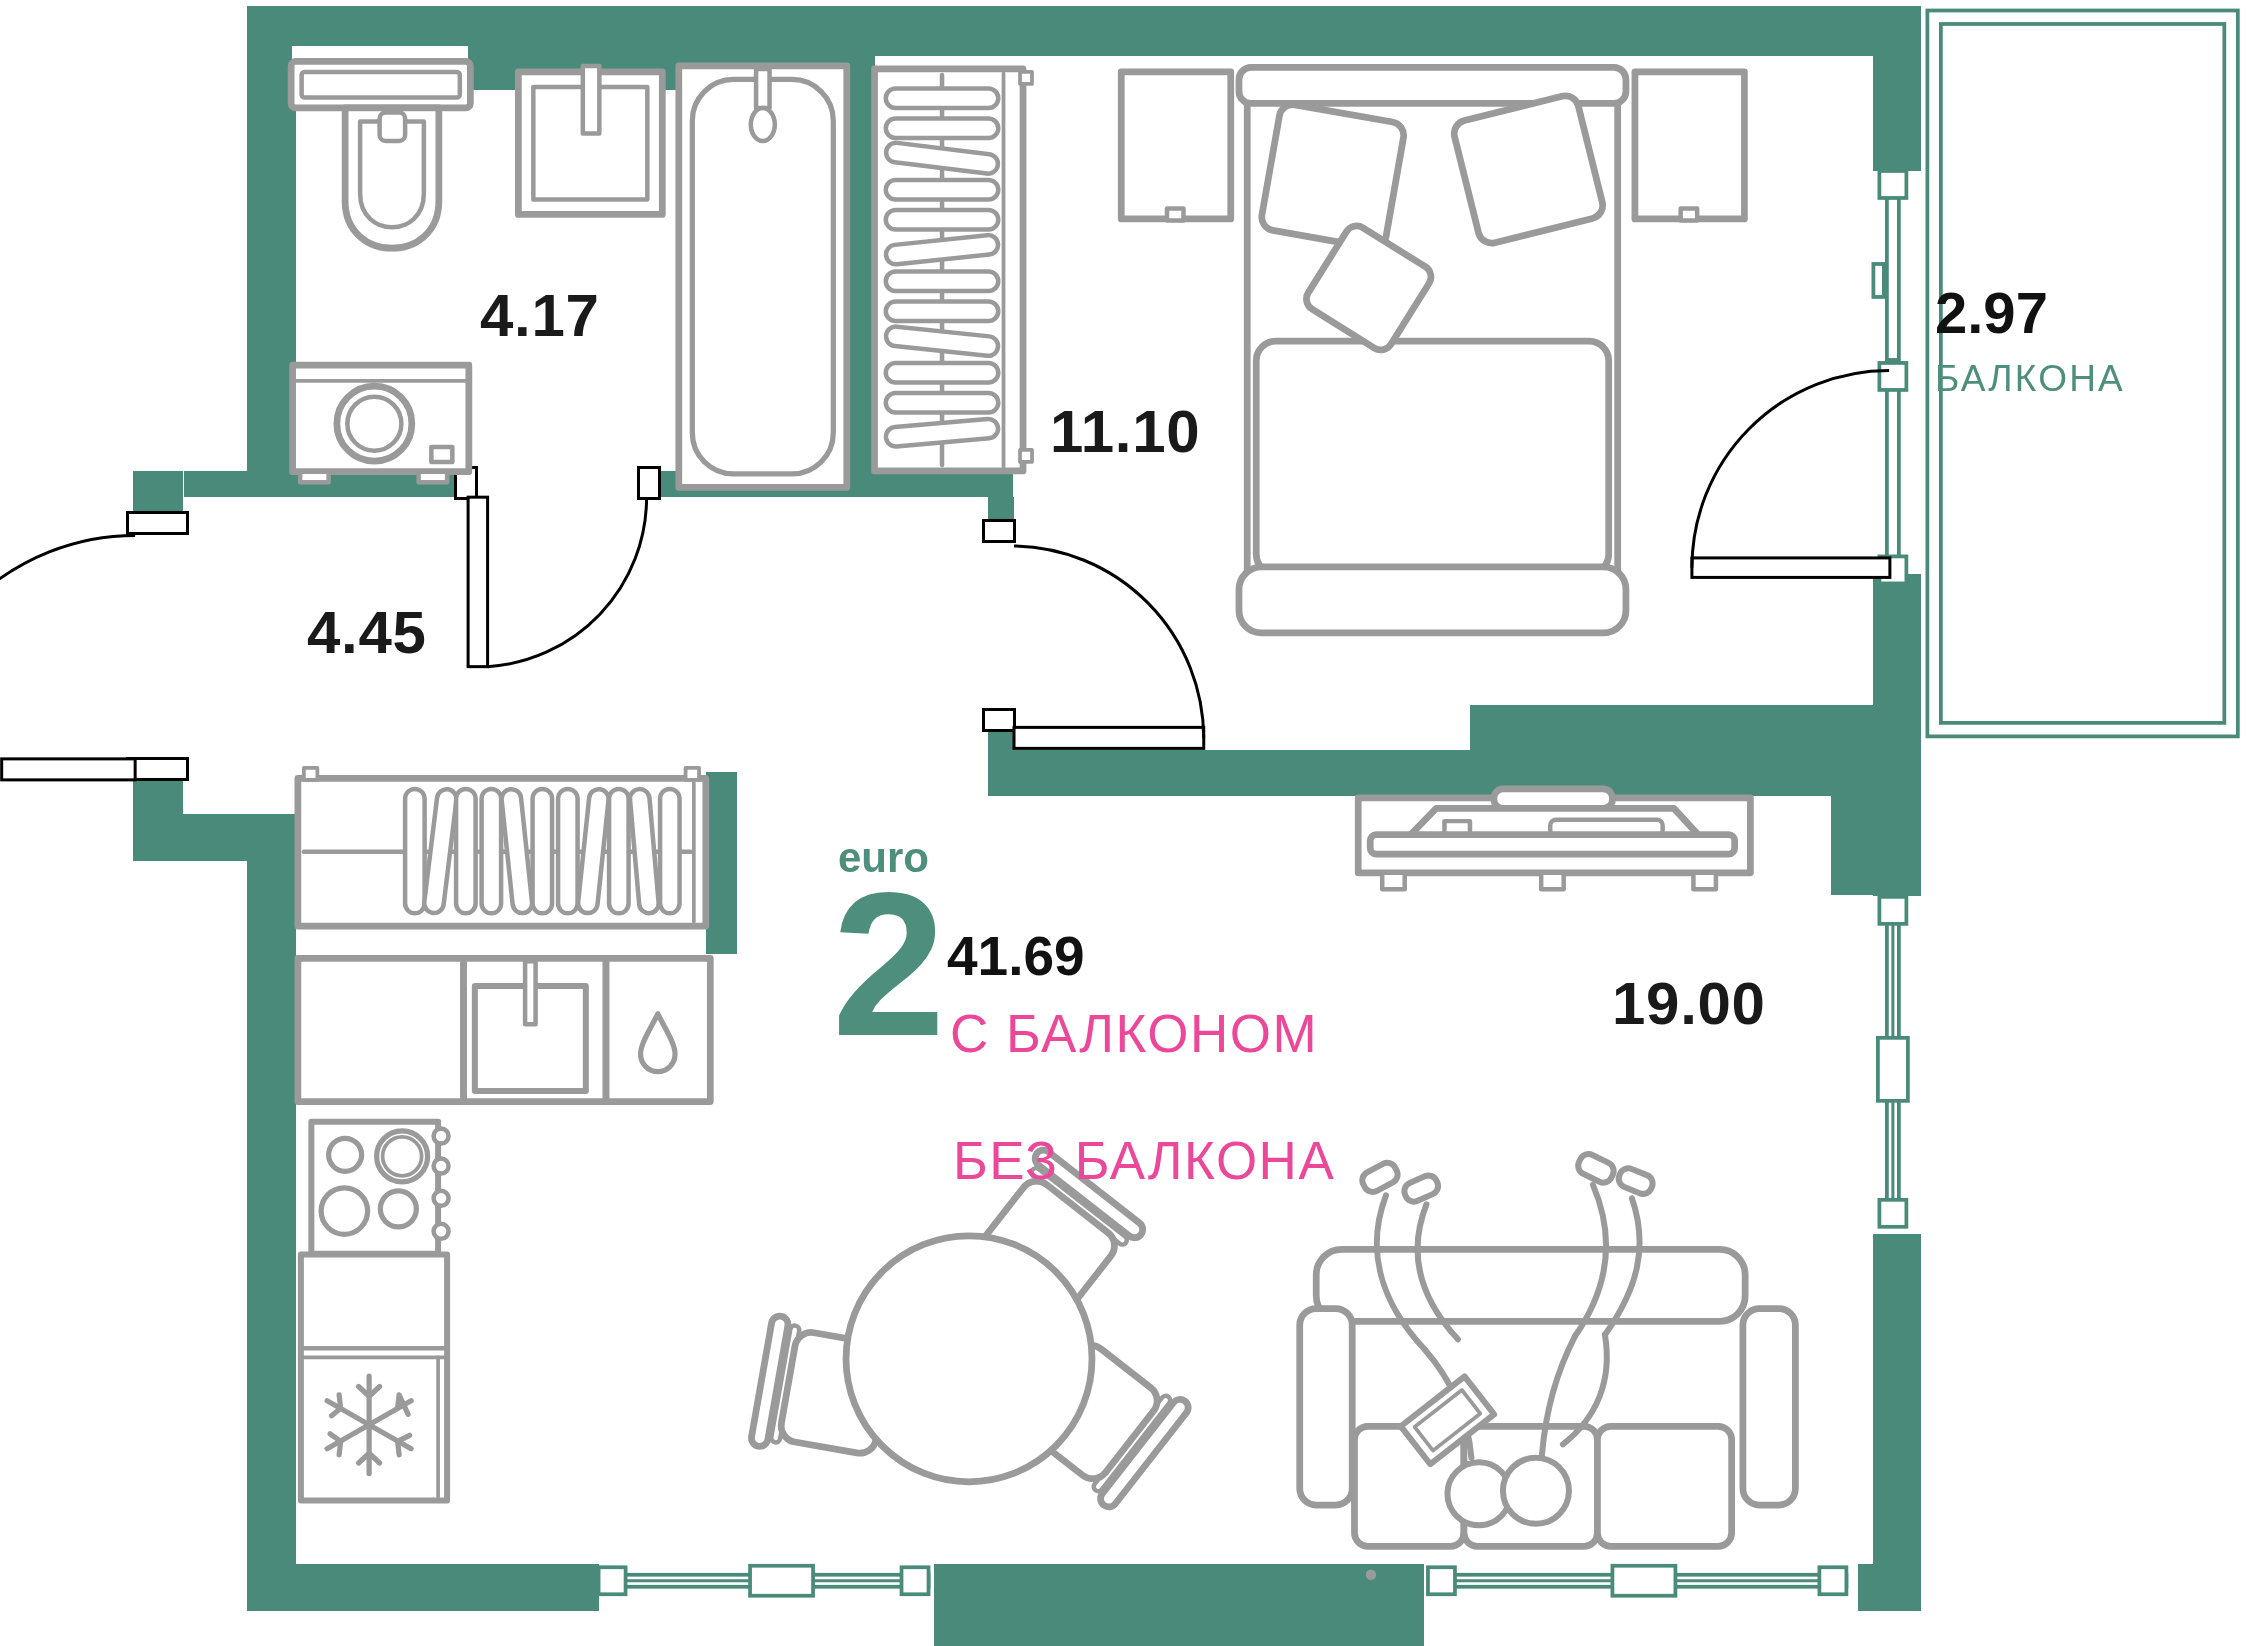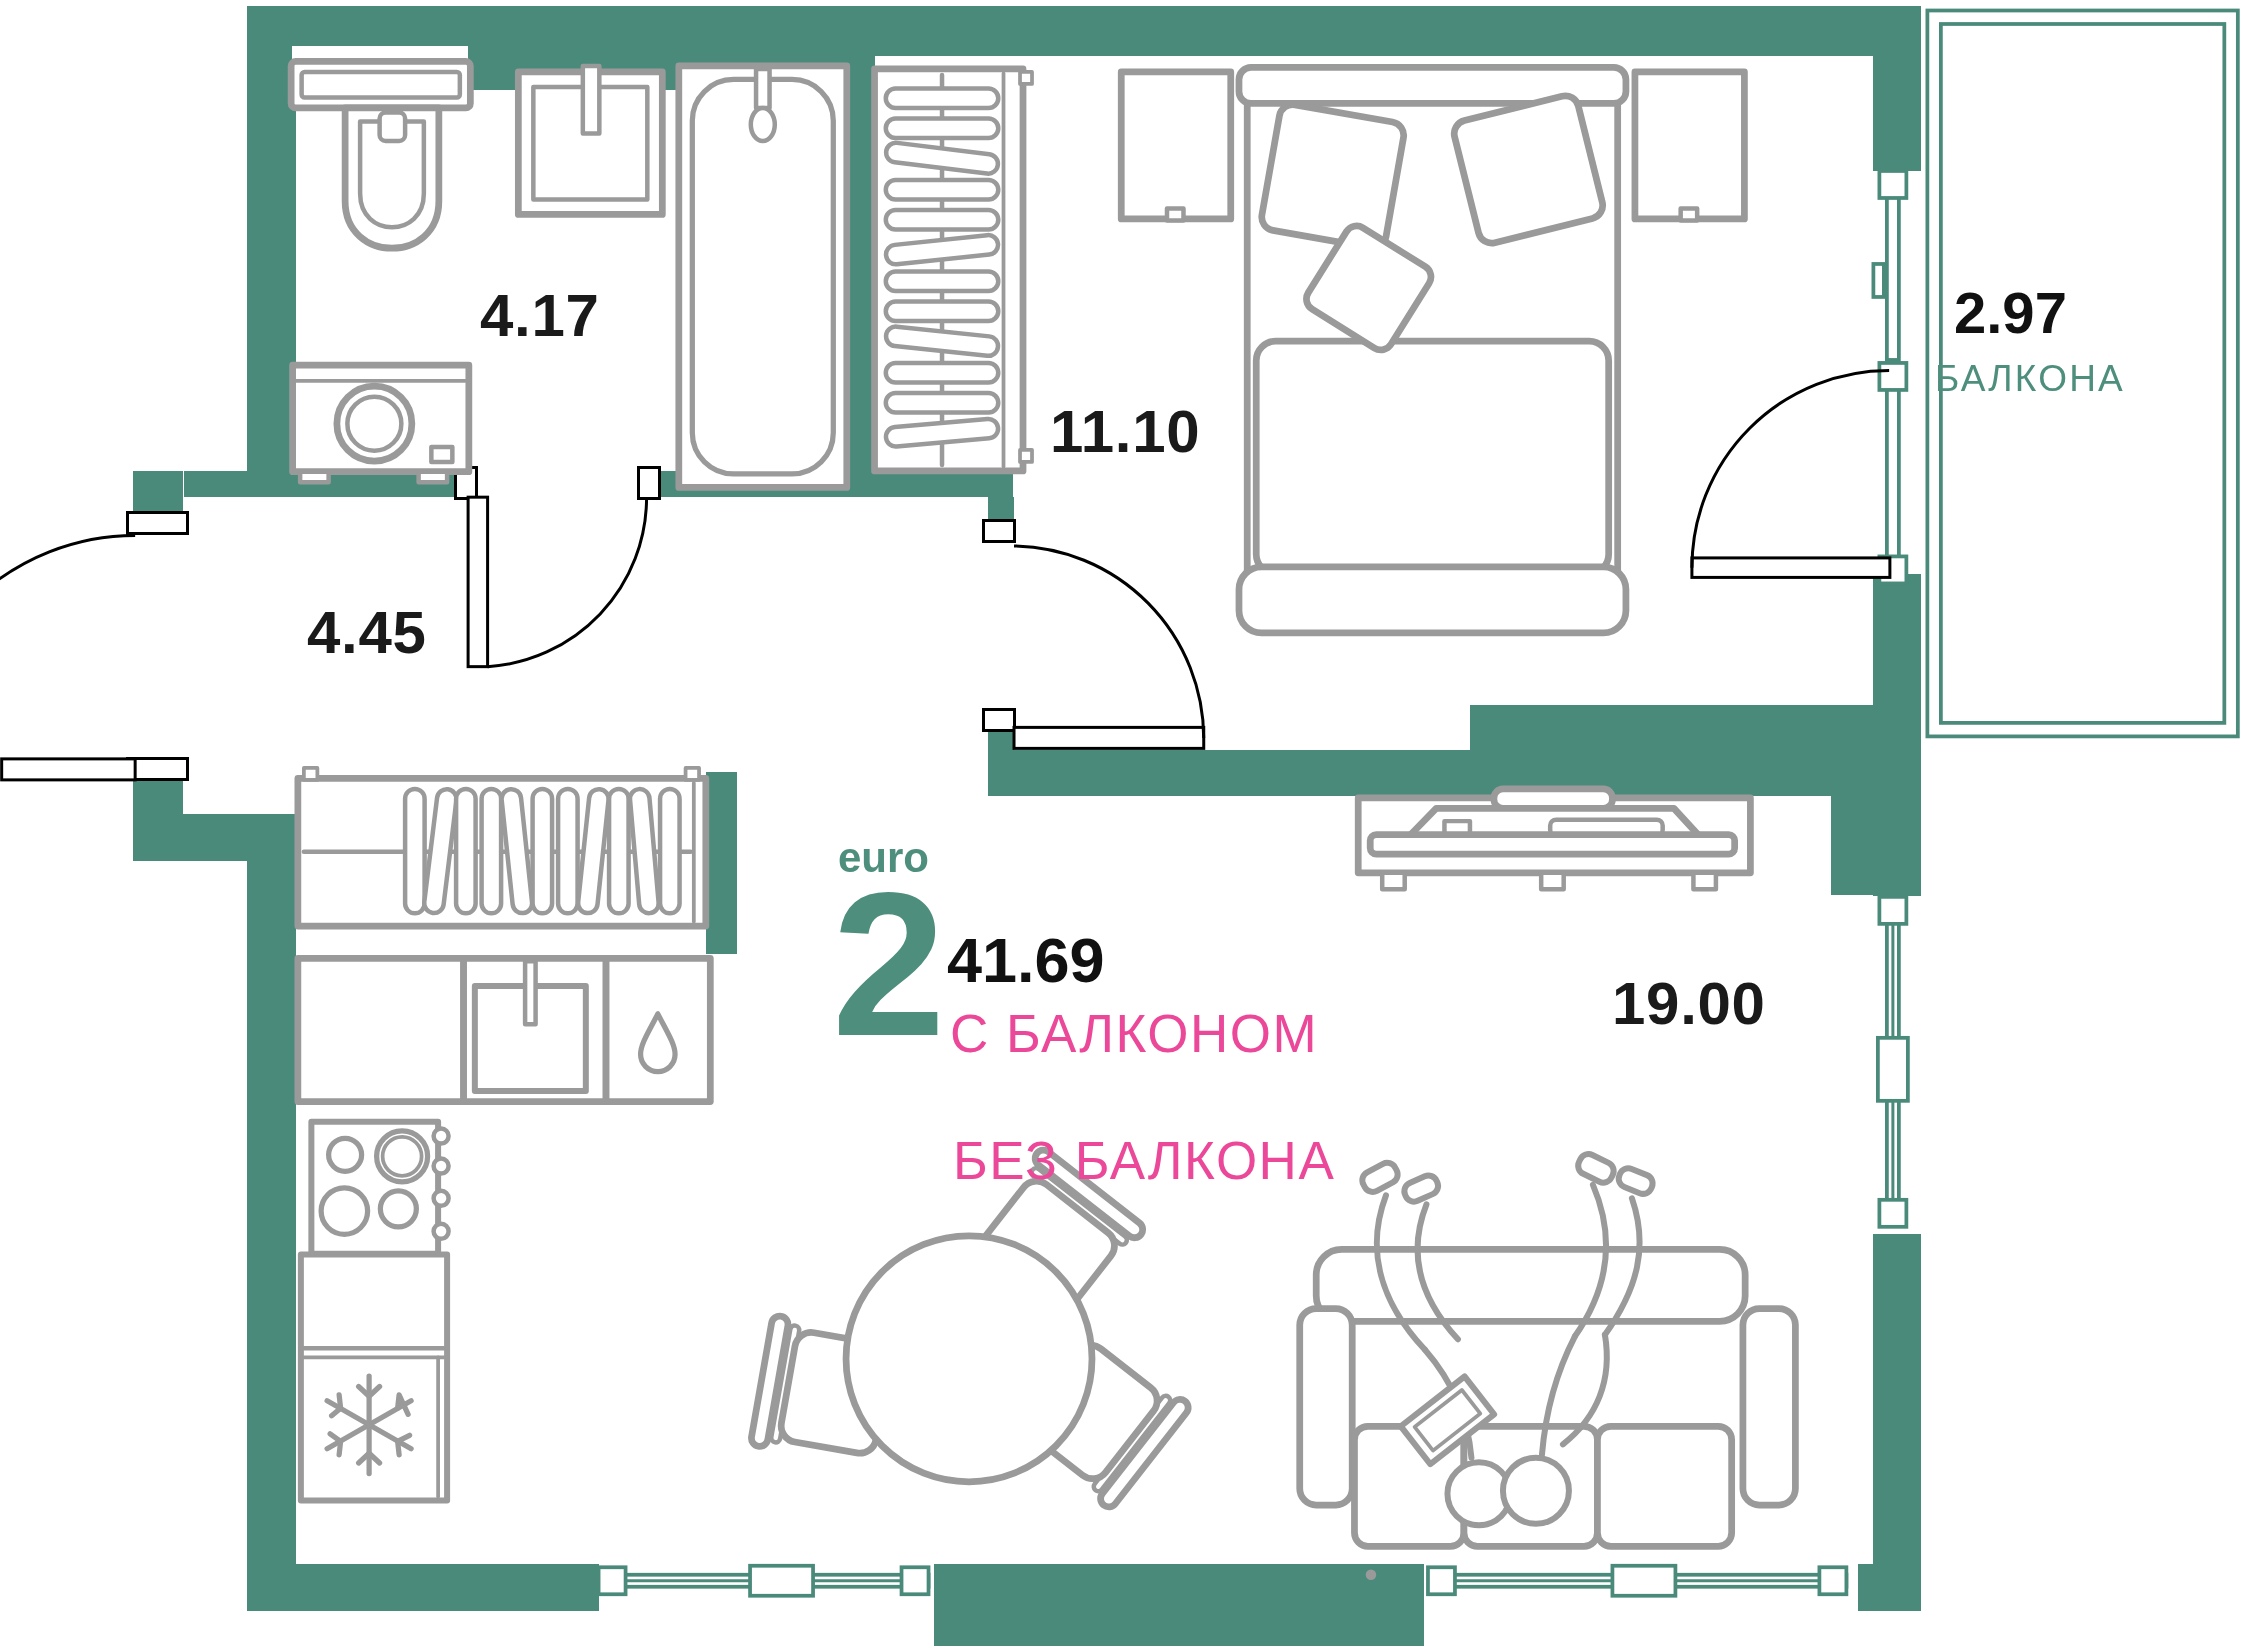--- a/index.html
+++ b/index.html
@@ -6,23 +6,23 @@
   .plan{position:relative;width:2250px;height:1646px;background:#ffffff;overflow:hidden;
         font-family:"Liberation Sans",sans-serif;}
   .wall{position:absolute;background:#4A8A7A;}
   .notch{position:absolute;background:#ffffff;}
   .jamb{position:absolute;background:#ffffff;border:3px solid #000;box-sizing:border-box;}
   svg.layer{position:absolute;left:0;top:0;}
   .label{position:absolute;font-weight:700;color:#1a1a1a;letter-spacing:0.7px;}
   .room-label{font-size:60px;}
   .euro{position:absolute;font-size:42px;font-weight:700;color:#4E8E7D;}
   .big2{position:absolute;font-size:204px;font-weight:700;color:#4E8E7D;line-height:0.78;}
-  .area-big{position:absolute;font-size:63px;font-weight:700;color:#111;}
+  .area-big{position:absolute;font-size:55px;font-weight:700;color:#111;}
   .area-sub{position:absolute;font-size:53px;font-weight:500;color:#ec4899;letter-spacing:1.5px;}
-  .balc-num{position:absolute;font-size:58px;font-weight:700;color:#111;margin-left:19px;}
+  .balc-num{position:absolute;font-size:58px;font-weight:700;color:#111;}
   .balc-name{position:absolute;font-size:37px;font-weight:500;color:#4E8E7D;letter-spacing:2.2px;}
 </style>
 </head>
 <body>
 
 <div class="plan">
 
   <div class="wall" style="left:247px;top:6px;width:627px;height:84px;"></div>
   <div class="wall" style="left:874px;top:6px;width:1047px;height:50px;"></div>
   <div class="wall" style="left:247px;top:6px;width:49px;height:491px;"></div>

